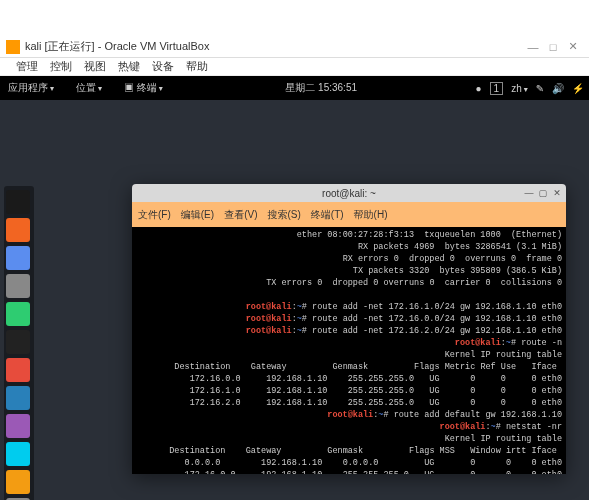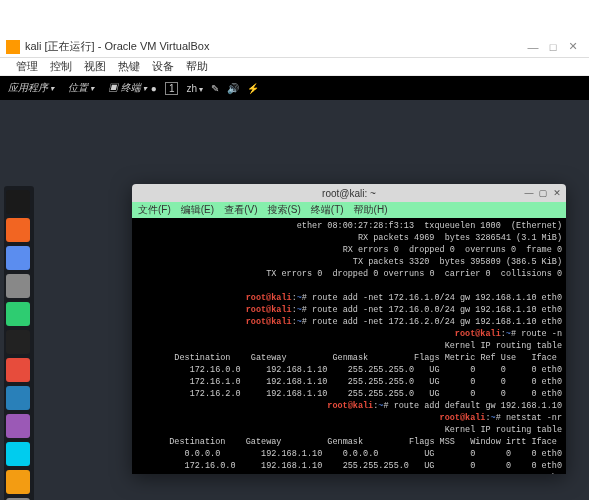--- a/index.html
+++ b/index.html
@@ -5,32 +5,32 @@
 * { margin: 0; padding: 0; box-sizing: border-box; }
 body { width: 589px; height: 500px; font-family: Arial, sans-serif; background: #fff; overflow: hidden; }
 .vb-window { width: 589px; height: 500px; display: flex; flex-direction: column; margin-top: 36px; }
 .vb-titlebar { height: 22px; background: #fff; display: flex; align-items: center; padding: 0 6px; border-bottom: 1px solid #ddd; font-size: 11px; color: #333; }
 .vb-titlebar .icon { width: 14px; height: 14px; background: #f90; margin-right: 5px; }
 .vb-titlebar .title { flex: 1; }
 .vb-titlebar .winbtn { width: 20px; text-align: center; color: #888; }
 .vb-menubar { height: 18px; background: #fff; display: flex; align-items: center; padding: 0 16px; font-size: 11px; color: #333; gap: 12px; border-bottom: 1px solid #eee; }
 .guest { flex: 1; background: #2a2f37; position: relative; }
 .gbar { height: 24px; background: #000; display: flex; align-items: center; color: #ccc; font-size: 10px; padding: 0 4px; }
-.gbar .gleft { display: flex; align-items: flex-end; gap: 6px; font-style: italic; }
+.gbar .gleft { display: flex; align-items: flex-end; gap: 14px; }
 .gbar .gmid { flex: 1; text-align: center; }
 .gbar .gright { display: flex; align-items: center; gap: 8px; }
 .gbar .gbtn { padding: 1px 4px; }
 .gbar .drop::after { content: "▾"; font-size: 8px; margin-left: 2px; }
 .dock { position: absolute; left: 4px; top: 110px; width: 30px; background: rgba(0,0,0,0.4); border-radius: 3px; display: flex; flex-direction: column; gap: 4px; padding: 4px 2px; }
 .dock .ditem { width: 24px; height: 24px; border-radius: 3px; display: flex; align-items: center; justify-content: center; font-size: 12px; }
 .term { position: absolute; left: 132px; top: 108px; width: 434px; height: 290px; background: #d9d9d9; border-radius: 4px; box-shadow: 0 4px 20px rgba(0,0,0,0.5); display: flex; flex-direction: column; }
 .term-title { height: 18px; display: flex; align-items: center; justify-content: center; font-size: 10px; color: #333; position: relative; }
 .term-title .tbtns { position: absolute; right: 4px; display: flex; gap: 4px; }
 .term-title .tbtn { width: 10px; height: 10px; color: #555; font-size: 9px; text-align: center; }
-.term-menu { height: 16px; display: flex; align-items: center; font-size: 10px; color: #333; padding: 0 6px; gap: 10px; background: #86efac; }
+.term-menu { height: 25px; display: flex; align-items: center; font-size: 10px; color: #333; padding: 0 6px; gap: 10px; background: #fdba74; }
 .term-body { flex: 1; background: #000; color: #ccc; font-family: "Courier New", monospace; font-size: 8.5px; line-height: 12px; padding: 2px 4px; white-space: pre; overflow: hidden; text-align: right; }
 .prompt-user { color: #e74c3c; font-weight: bold; }
 .prompt-colon { color: #ccc; }
 .prompt-path { color: #5b8def; }
 .statusbar { height: 18px; background: #f0f0f0; border-top: 1px solid #ccc; display: flex; align-items: center; font-size: 10px; color: #555; padding: 0 4px; }
 .statusbar .sleft { flex: 1; }
 .statusbar .sicons { display: flex; gap: 4px; align-items: center; }
 .statusbar .sicon { width: 14px; height: 14px; text-align: center; }
 .statusbar .rctrl { background: #888; color: #fff; padding: 0 13px; border-radius: 2px; margin-left: 4px; }
 </style>
@@ -54,20 +54,21 @@
     <span>帮助</span>
   </div>
 
   <div class="guest">
     <div class="gbar">
       <div class="gleft">
         <span class="gbtn drop">应用程序</span>
         <span class="gbtn drop">位置</span>
         <span class="gbtn drop">▣ <span>终端</span></span>
       </div>
+      <div class="gmid">星期二 15:36:51</div>
       <div class="gright">
         <span>●</span>
         <span style="border:1px solid #888;padding:0 3px">1</span>
         <span class="drop">zh</span>
         <span>✎</span>
         <span>🔊</span>
         <span>⚡</span>
       </div>
     </div>
 

